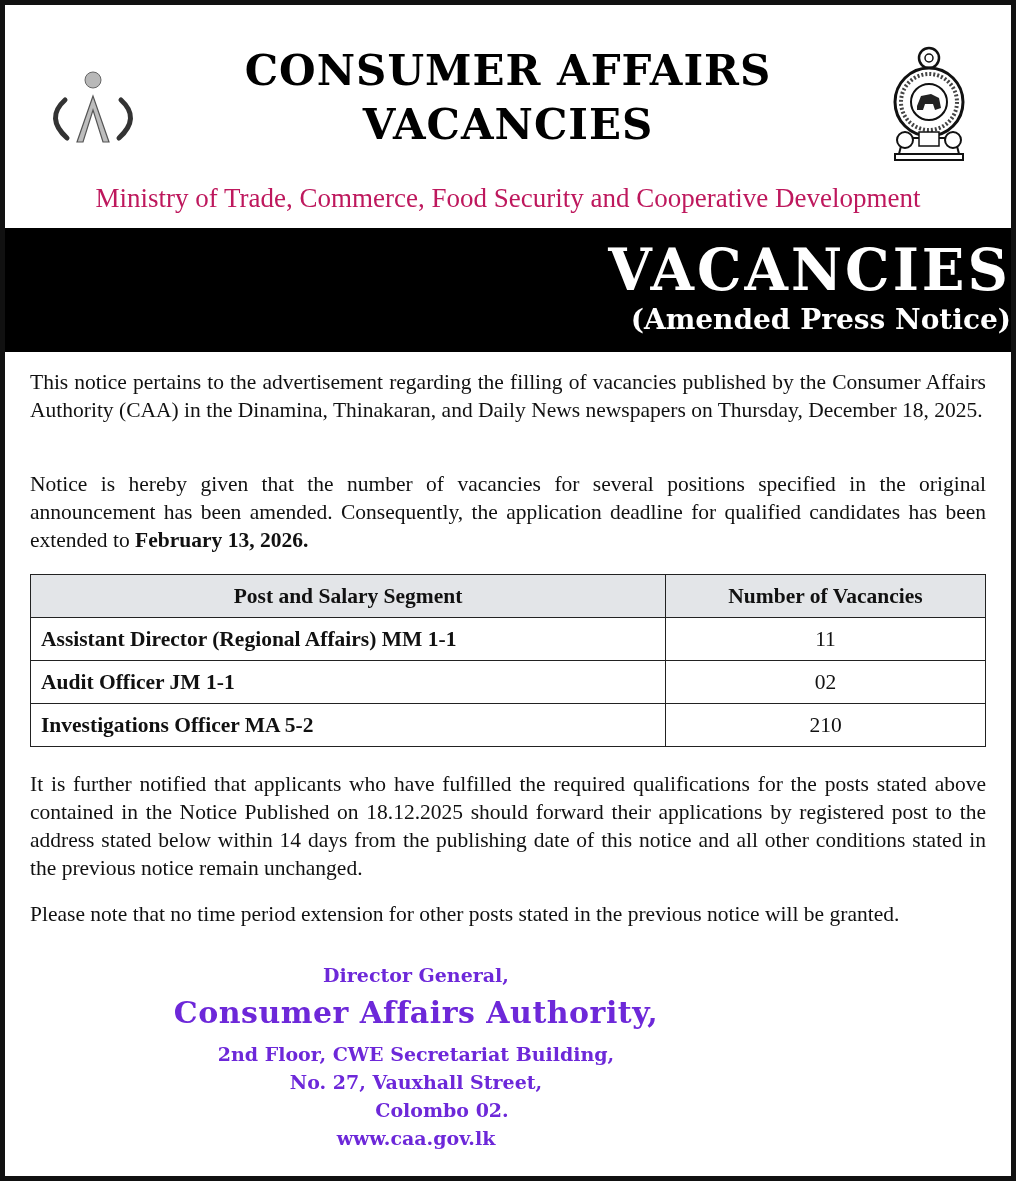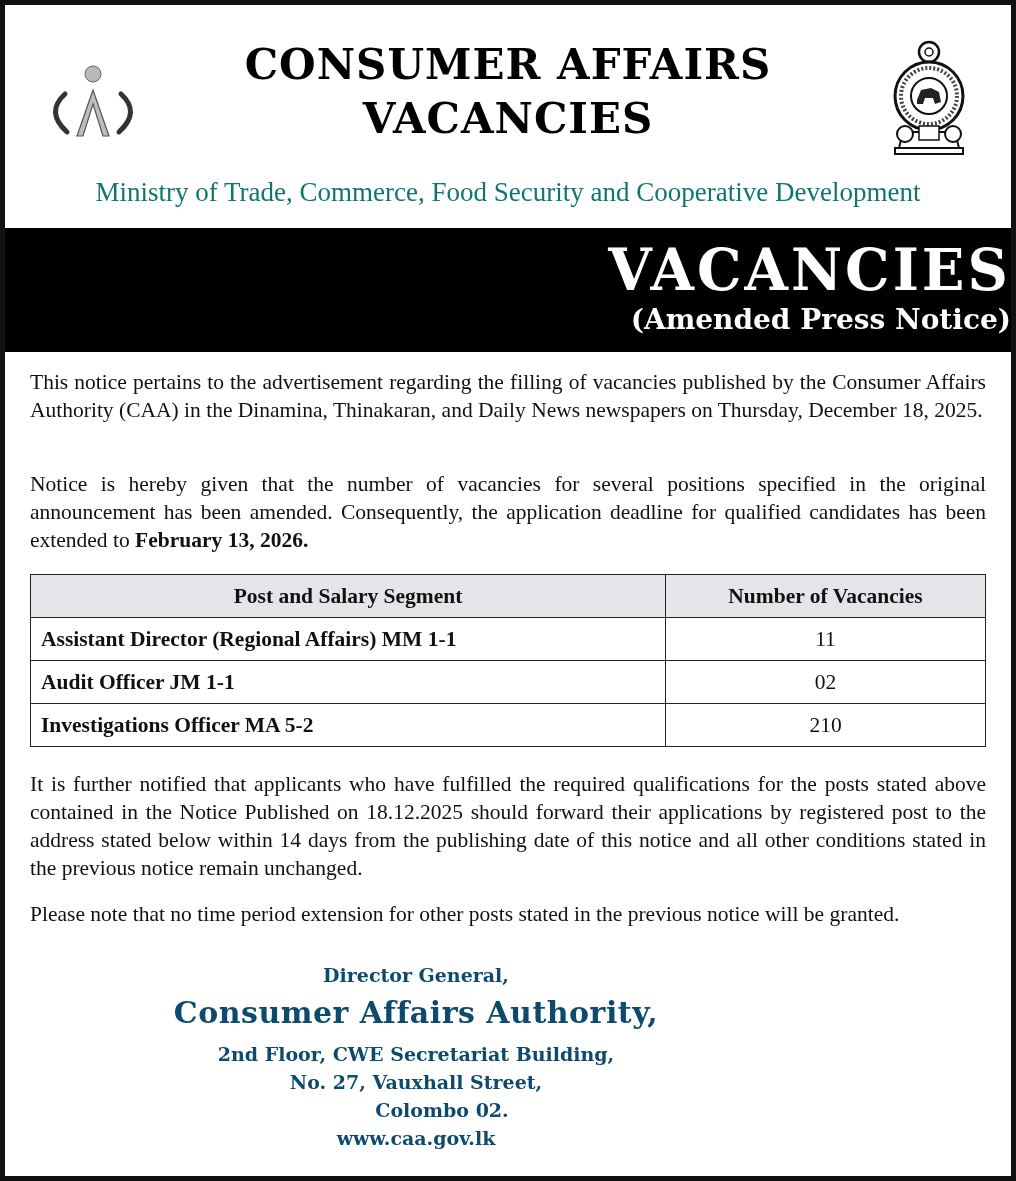--- a/index.html
+++ b/index.html
@@ -1,38 +1,38 @@
 <!DOCTYPE html>
 <html><head>
 <meta charset="utf-8">
 <style>
   html, body { margin:0; padding:0; background:#ffffff; }
   body { width:1016px; height:1181px; position:relative; overflow:hidden; font-family:"DejaVu Serif", "Liberation Serif", serif; color:#111; }
   .frame { position:absolute; left:0; top:0; width:1016px; height:1181px; box-sizing:border-box; border:5px solid #111; }
-  .header { position:absolute; left:5px; top:12px; width:1006px; height:202px; box-sizing:border-box; }
+  .header { position:absolute; left:5px; top:18px; width:1006px; height:202px; box-sizing:border-box; }
   .logo-left { position:absolute; left:38px; top:48px; width:100px; height:80px; }
   .emblem { position:absolute; left:880px; top:28px; width:88px; height:118px; }
   .org-title { position:absolute; left:150px; top:26px; width:706px; text-align:center; font-family:"DejaVu Serif", serif; font-weight:bold; font-size:42px; line-height:54px; letter-spacing:1px; color:#000; }
-  .ministry { position:absolute; left:0; top:165px; width:1006px; text-align:center; font-family:"Liberation Serif", serif; font-size:27px; color:#0f766e; }
+  .ministry { position:absolute; left:0; top:165px; width:1006px; text-align:center; font-family:"Liberation Serif", serif; font-size:27px; color:#be185d; }
   .banner { position:absolute; left:5px; top:228px; width:1006px; height:124px; background:#000; color:#fff; text-align:right; }
   .banner-title { position:absolute; left:0; top:6px; width:100%; font-family:"DejaVu Serif", serif; font-weight:bold; font-size:56px; line-height:70px; letter-spacing:3px; transform:scaleY(1.05); }
   .banner-sub { position:absolute; left:0; top:74px; width:100%; font-family:"DejaVu Serif", serif; font-weight:bold; font-size:28px; line-height:36px; }
   .body-text { position:absolute; left:30px; width:956px; font-family:"Liberation Serif", serif; font-size:21.5px; line-height:28px; text-align:justify; color:#111; }
   .body-text b { font-weight:bold; }
   .p1 { top:368px; }
   .p2 { top:470px; }
   .p3 { top:770px; }
   .p4 { top:900px; }
   table.vac { position:absolute; left:30px; top:574px; width:956px; border-collapse:collapse; font-family:"Liberation Serif", serif; font-size:21.5px;padding-left:36px; }
   table.vac th, table.vac td { border:1.5px solid #222; height:42px; padding:0 10px; }
   table.vac th { background:#e3e5e8; font-weight:bold; text-align:center; }
   table.vac td.post { font-weight:bold; text-align:left; }
   table.vac td.count { text-align:center; }
   .col1 { width:614px; }
-  .sign { position:absolute; left:0; width:832px; text-align:center; font-family:"DejaVu Serif", serif; font-weight:bold; color:#0c4a6e; }
+  .sign { position:absolute; left:0; width:832px; text-align:center; font-family:"DejaVu Serif", serif; font-weight:bold; color:#6d28d9; }
   .s-dg { top:964px; font-size:19px; }
   .s-org { top:995px; font-size:30px; letter-spacing:0.5px; }
   .s-a1 { top:1043px; font-size:19px; }
   .s-a2 { top:1071px; font-size:19px; }
   .s-a3 { top:1099px; font-size:19px;padding-left:26px; }
   .s-web { top:1127px; font-size:19px; }
 </style>
 </head>
 <body>
 

